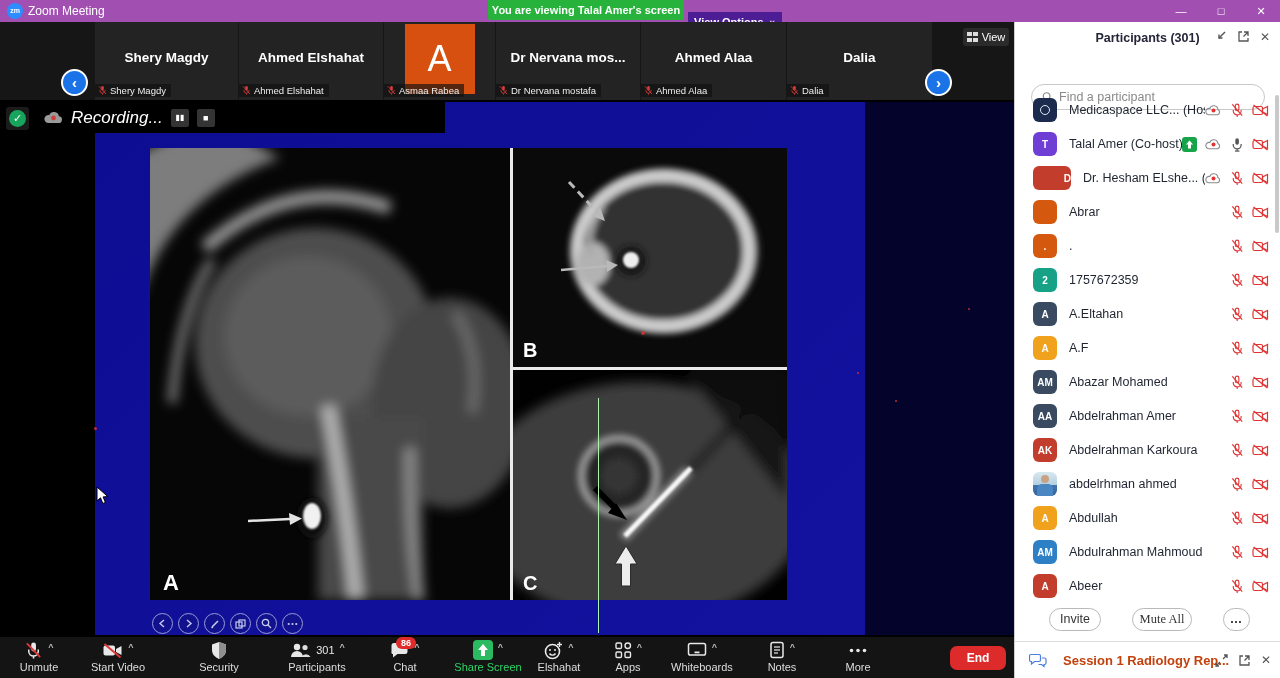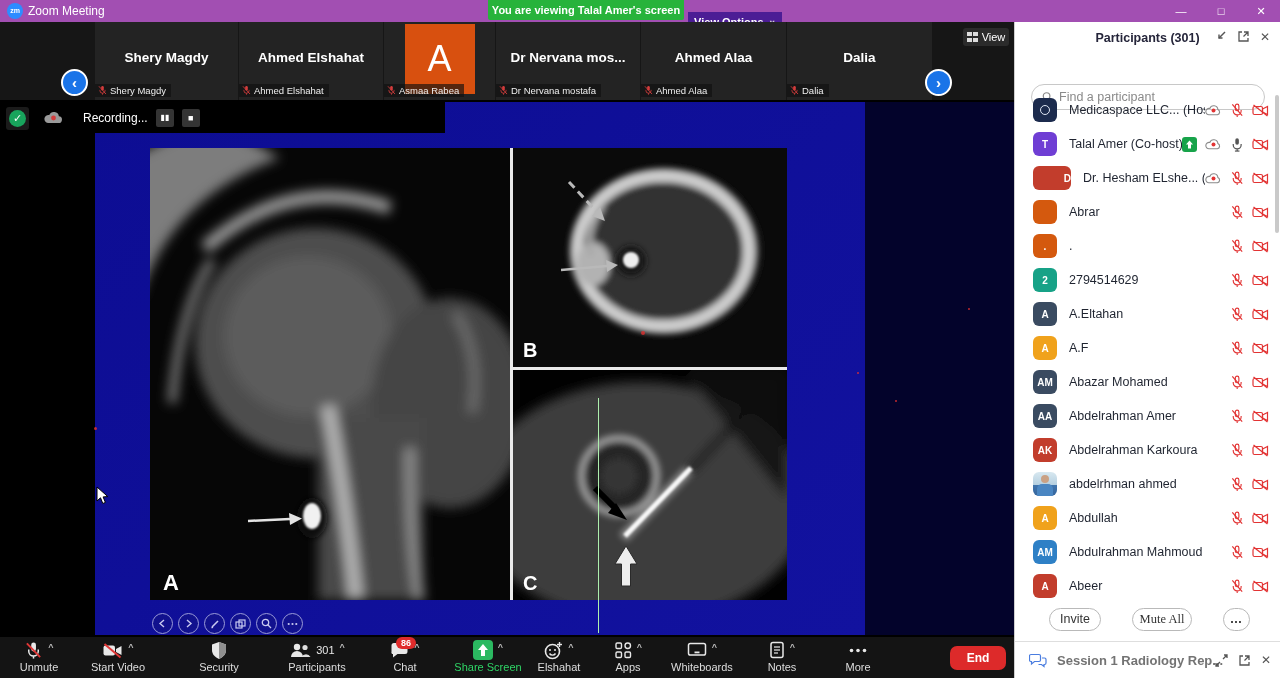--- a/index.html
+++ b/index.html
@@ -42,21 +42,21 @@
     justify-content:center; gap:4px; }
 
   
   #shared { position:absolute; left:0; top:100px; width:1014px; height:537px; background:#000; }
   #slide { position:absolute; left:95px; top:2px; width:770px; height:533px;
     background:linear-gradient(135deg,#0d0d93,#12129f); }
   #right-dark { position:absolute; left:865px; top:2px; width:149px; height:533px; background:#03032b; }
   #recbar { position:absolute; left:30px; top:2px; width:415px; height:31px; background:#000;
     display:flex; align-items:center; }
   #rec-cloud { margin-left:14px; position:relative; }
-  #rec-label { color:#fff; font-size:12px; margin-left:20px; }
+  #rec-label { color:#fff; font-size:17px; margin-left:8px;font-style:italic; }
   .rec-btn { width:18px; height:18px; background:#343434; border-radius:2px; color:#fff;
     text-align:center; margin-left:8px; font-size:8px; line-height:18px; }
   .rec-btn.stop { font-size:9px; }
   #shield { position:absolute; left:6px; top:7px; width:23px; height:23px; background:#1b1b1b;
     border-radius:3px; display:flex; align-items:center; justify-content:center; }
   #shield .ball { width:17px; height:17px; border-radius:50%; background:#18a45c; color:#fff;
     font-size:11px; text-align:center; line-height:17px; font-weight:bold; }
   #figure { position:absolute; left:150px; top:48px; width:637px; height:452px; }
   .fig-panel { position:absolute; overflow:hidden; }
   #panelA { left:0; top:0; width:360px; height:452px; }
@@ -112,21 +112,21 @@
   #scroll-thumb { position:absolute; right:1px; top:73px; width:4px; height:138px; background:#c9c9c9;
     border-radius:2px; }
   #pbuttons { position:absolute; left:0; top:586px; width:266px; height:28px; }
   .pbtn { position:absolute; height:23px; border:1px solid #b9b9b9; border-radius:13px; background:#fff;
     color:#333; font-size:12.5px; text-align:center; line-height:21px; }
   #btn-invite { left:34px; width:52px; }
   #btn-muteall { left:117px; width:60px;font-family:Liberation Serif, serif; }
   #btn-more { left:208px; width:27px; font-weight:bold; letter-spacing:1px; }
   #session-bar { position:absolute; left:0; bottom:0; width:266px; height:37px; border-top:1px solid #dedede;
     display:flex; align-items:center; }
-  #session-title { font-size:13px; font-weight:bold; color:#737373; margin-left:10px; white-space:nowrap; }
+  #session-title { font-size:13px; font-weight:bold; color:#c2410c; margin-left:16px; white-space:nowrap; }
   .sb-icons { position:absolute; right:10px; display:flex; gap:10px; align-items:center; }
 </style>
 </head>
 <body>
 
 <div id="app">
 
   <div id="titlebar">
     <div class="tb-logo">zm</div>
     <div class="tb-title">Zoom Meeting</div>
@@ -687,21 +687,21 @@
             </svg>
           </div>
         </div>
 
         <div class="prow">
           <div class="avatar" style="background: rgb(23, 162, 135);">
             <span>2</span>
 
           </div>
 
-          <div class="pname">2794514629</div>
+          <div class="pname">1757672359</div>
           <div class="picons">
 
             <svg width="14" height="15" viewBox="0 0 14 16">
               <rect x="5.2" y="1.2" width="3.8" height="7" rx="1.9" fill="none" stroke="#e23333" stroke-width="1.2"></rect>
               <path d="M3,7.5 v1 a4.2,4.2 0 0 0 8.4,0 v-1" stroke="#e23333" stroke-width="1.2" fill="none"></path>
               <line x1="7.2" y1="13" x2="7.2" y2="15" stroke="#e23333" stroke-width="1.2"></line>
               <line x1="2" y1="1.5" x2="12.5" y2="13.5" stroke="#e23333" stroke-width="1.3"></line>
             </svg>
             <svg width="17" height="13" viewBox="0 0 17 13">
               <rect x="1" y="2.5" width="9.5" height="8" rx="1.5" fill="none" stroke="#e23333" stroke-width="1.2"></rect>

